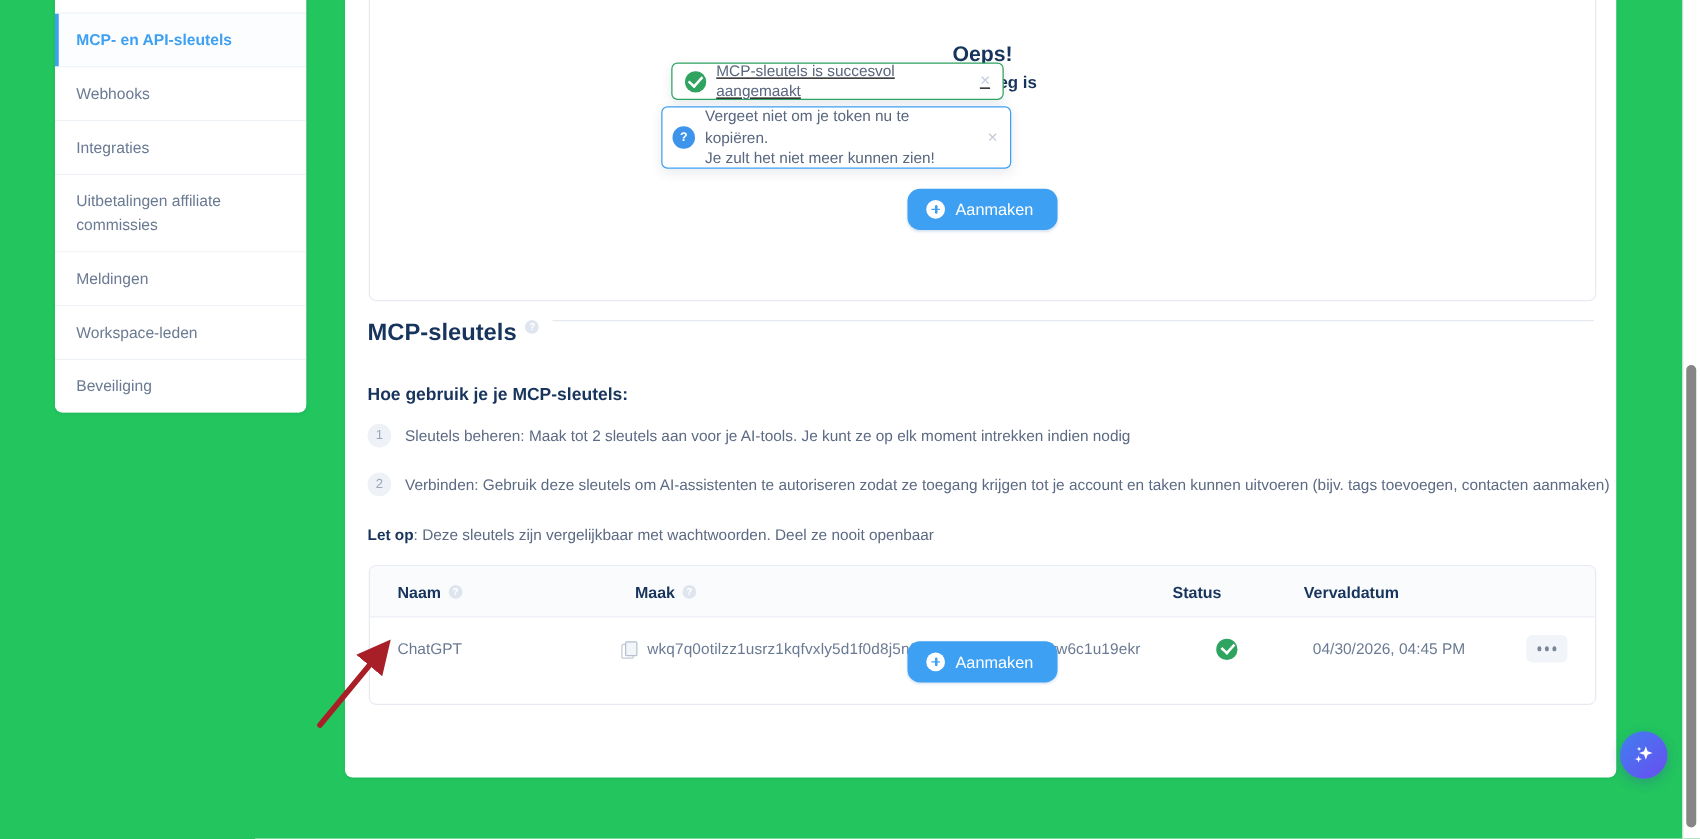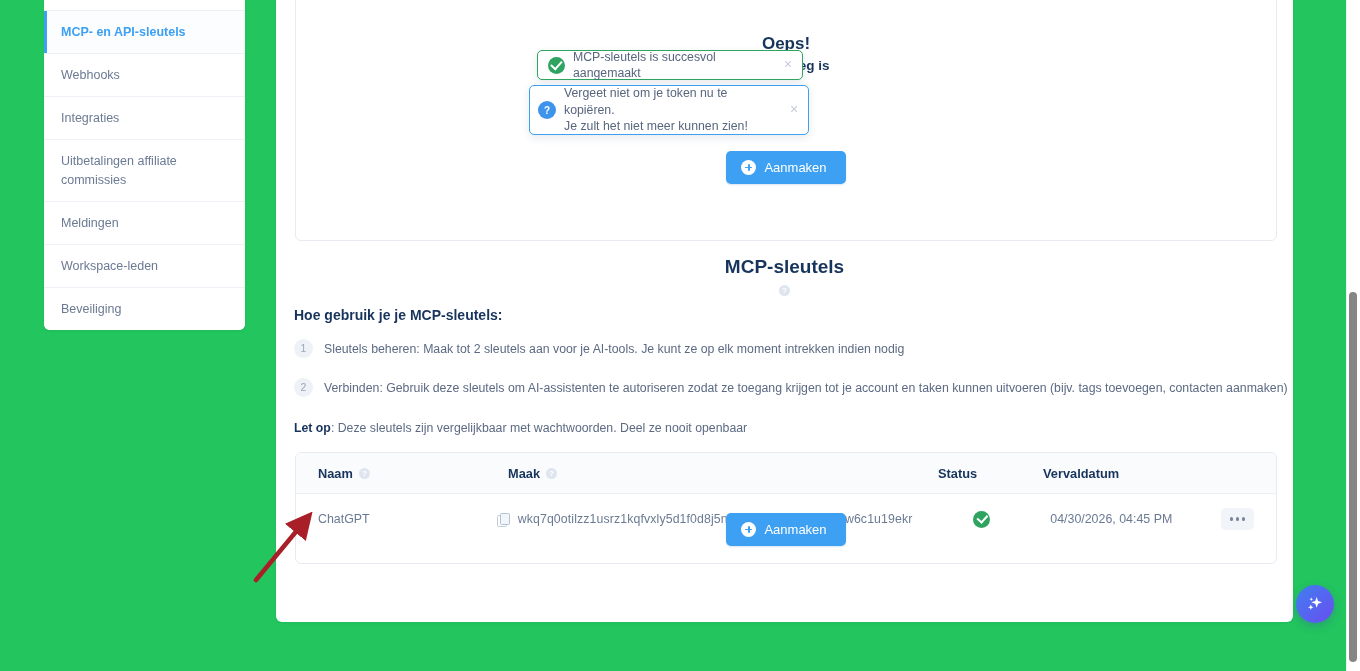--- a/index.html
+++ b/index.html
@@ -101,21 +101,21 @@
     color: #17345c;
   }
 
   .btn-create {
     display: inline-flex;
     align-items: center;
     gap: 8px;
     background: #3da0f2;
     color: #ffffff;
     border: none;
-    border-radius: 5px;
+    border-radius: 10px;
     padding: 9px 19px 9px 15px;
     font-size: 13px;
     font-family: "Liberation Sans", sans-serif;
     cursor: pointer;
     box-shadow: 0 1px 2px rgba(40,100,180,.18);
   }
   .btn-create .plus {
     display: inline-flex;
     align-items: center; justify-content: center;
     width: 15px; height: 15px;
@@ -156,20 +156,21 @@
     background: #ffffff;
     border-radius: 5px;
     box-shadow: 0 3px 9px rgba(30,50,90,.10);
     z-index: 40;
   }
   .toast-success {
     left: 537px; top: 50px;
     width: 266px; height: 30px;
     border: 1px solid #2fa360;
     padding: 0 6px 0 10px;
+    text-decoration: underline;
   }
   .toast-info {
     left: 529px; top: 85px;
     width: 280px; height: 50px;
     border: 1px solid #3da0f2;
     padding: 0 6px 0 8px;
   }
   .toast-icon {
     flex: 0 0 auto;
     width: 17px; height: 17px;
@@ -210,23 +211,21 @@
     cursor: pointer;
     font-family: "Liberation Sans", sans-serif;
   }
 
   
   .section-head {
     position: absolute;
     left: 18px; top: 296px;
     right: 18px;
     display: flex;
-    align-items: center;
     gap: 7px;
-    flex-direction: column;
   }
   .section-title {
     font-size: 19px;
     font-weight: bold;
     color: #17345c;
     white-space: nowrap;
   }
   .help-dot {
     display: inline-block;
     width: 11px; height: 11px;

